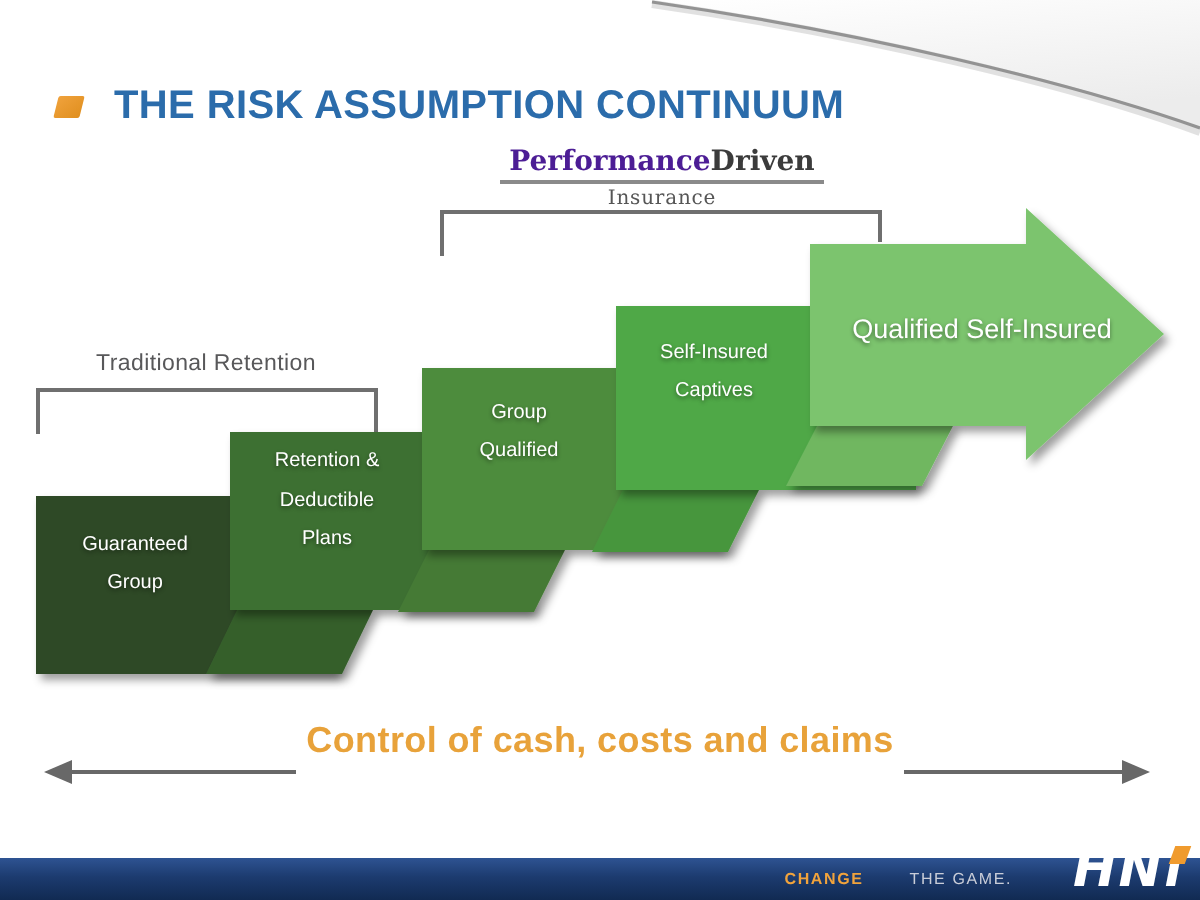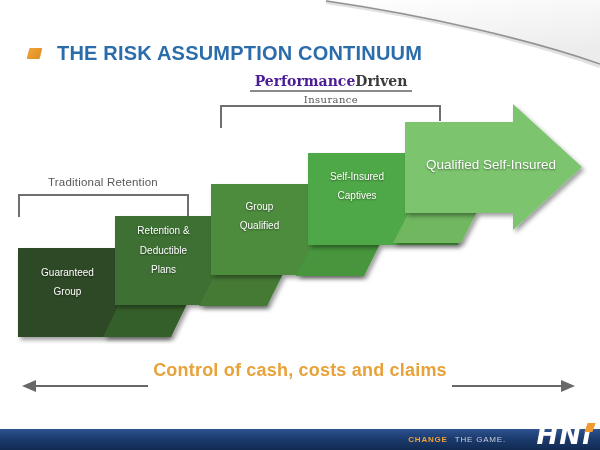--- a/index.html
+++ b/index.html
@@ -32,21 +32,21 @@
   #lbl-step4{left:309px;top:167px;width:96px;}
   #lbl-step5{left:406px;top:155px;width:170px;font-size:13.5px;}
   
   #footer-caption{left:0;top:360px;width:600px;text-align:center;
     font-size:18px;font-weight:bold;letter-spacing:.2px;z-index:3;}
   
   #bottom-bar{left:0;top:429px;width:600px;height:21px;z-index:2;
     background:linear-gradient(180deg,#2e5392 0%,#1c3b6f 45%,#112a52 100%);}
   #bar-text{position:absolute;right:94px;top:6px;font-size:8px;letter-spacing:.8px;white-space:nowrap;}
   #bar-text .change{font-weight:bold;}
-  #bar-text .game{color:#c9cdd8;margin-left:4px;}
+  #bar-text .game{color:#c9cdd8;margin-left:20px;}
   #hni-logo{position:absolute;right:8px;top:-7px;color:#ffffff;
     font-family:"DejaVu Sans",sans-serif;font-weight:bold;font-style:italic;
     font-size:26px;letter-spacing:1px;line-height:26px;}
   #hni-i{position:relative;display:inline-block;}
   #hni-i-accent{position:absolute;top:1px;right:-2px;width:8px;height:9px;transform:skewX(-20deg);}
 </style>
 </head>
 <body>
 
 <svg class="abs" id="top-curve" width="600" height="80" viewBox="0 0 600 80" style="left:0;top:0;">

